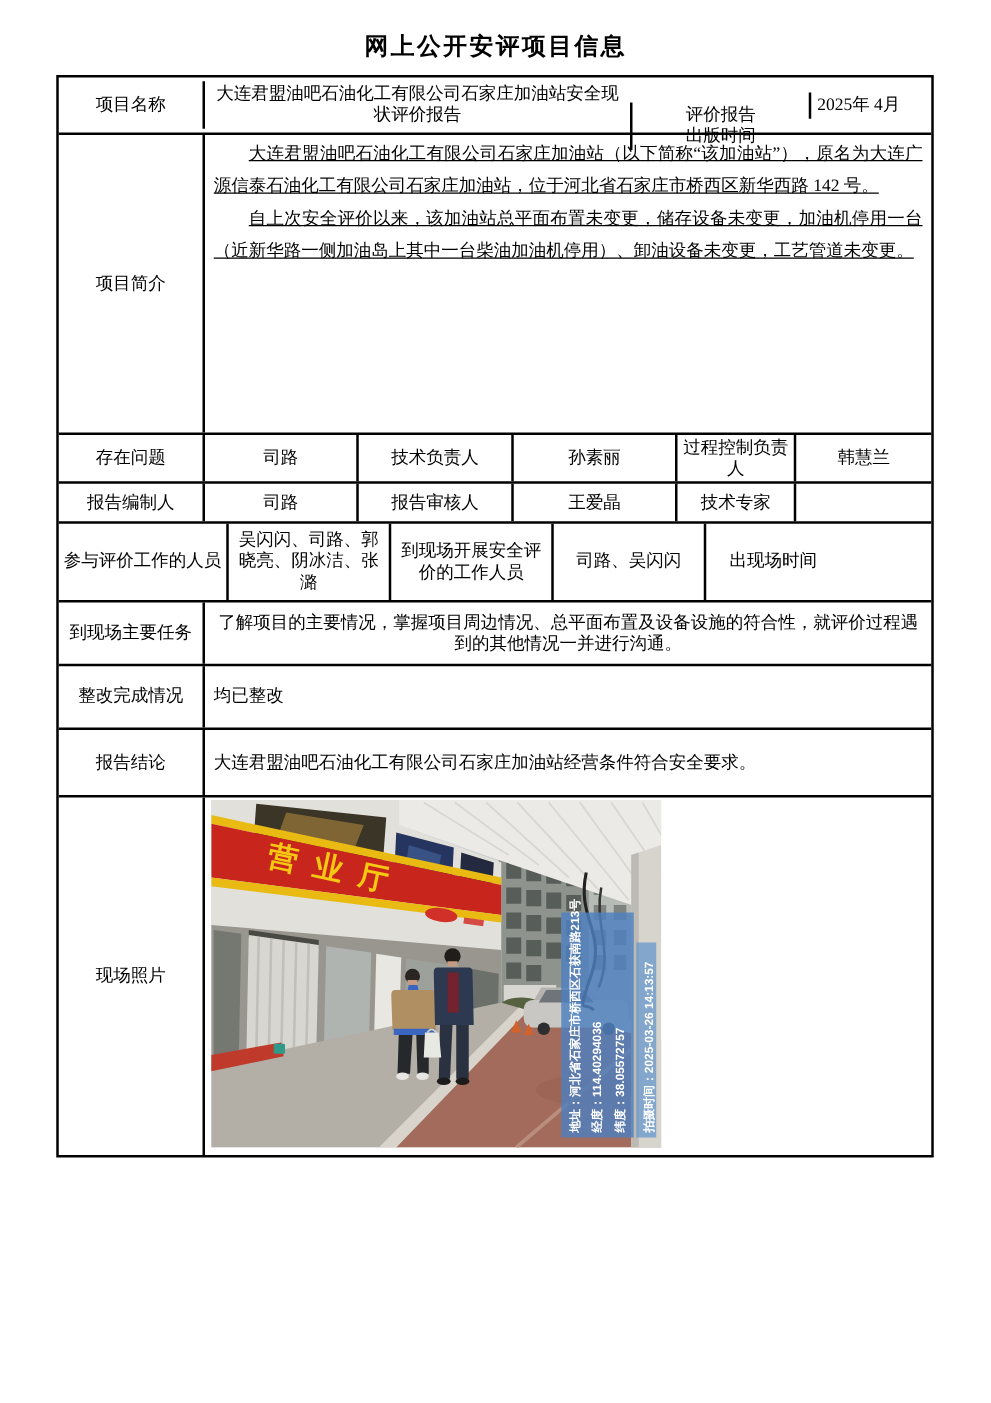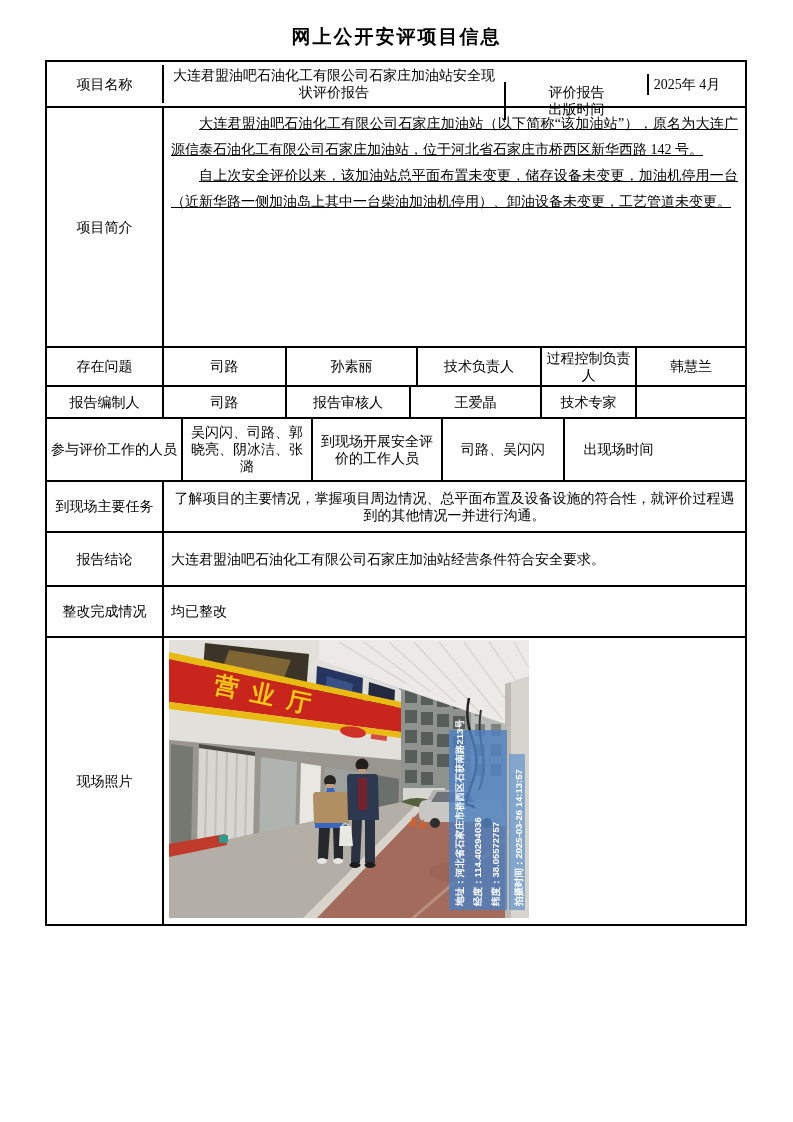--- a/index.html
+++ b/index.html
@@ -42,22 +42,22 @@
     <div class="cell cfirst" style="width:115px">项目简介</div>
     <div class="cell para" style="width:583px">
       <p class="intro">大连君盟油吧石油化工有限公司石家庄加油站（以下简称“该加油站”），原名为大连广源信泰石油化工有限公司石家庄加油站，位于河北省石家庄市桥西区新华西路 142 号。</p>
       <p class="intro">自上次安全评价以来，该加油站总平面布置未变更，储存设备未变更，加油机停用一台（近新华路一侧加油岛上其中一台柴油加油机停用）、卸油设备未变更，工艺管道未变更。</p>
     </div>
   </div>
 
   <div class="row" style="height:39px">
     <div class="cell cfirst" style="width:115px">存在问题</div>
     <div class="cell" style="width:123px">司路</div>
+    <div class="cell" style="width:124px">技术负责人</div>
     <div class="cell" style="width:131px">孙素丽</div>
-    <div class="cell" style="width:124px">技术负责人</div>
     <div class="cell" style="width:95px">过程控制负责人</div>
     <div class="cell" style="width:110px">韩慧兰</div>
   </div>
 
   <div class="row" style="height:32px">
     <div class="cell cfirst" style="width:115px">报告编制人</div>
     <div class="cell" style="width:123px">司路</div>
     <div class="cell" style="width:124px">报告审核人</div>
     <div class="cell" style="width:131px">王爱晶</div>
     <div class="cell" style="width:95px">技术专家</div>
@@ -71,28 +71,28 @@
     <div class="cell" style="width:122px">司路、吴闪闪</div>
     <div class="cell" style="width:109px">出现场时间</div>
   </div>
 
   <div class="row" style="height:51px">
     <div class="cell cfirst" style="width:115px">到现场主要任务</div>
     <div class="cell left" style="width:583px;padding:2px 7px">了解项目的主要情况，掌握项目周边情况、总平面布置及设备设施的符合性，就评价过程遇到的其他情况一并进行沟通。</div>
   </div>
 
 
+  <div class="row" style="height:51px">
+    <div class="cell cfirst" style="width:115px">整改完成情况</div>
+    <div class="cell left" style="width:583px;padding:2px 7px">均已整改</div>
+  </div>
+
   <div class="row" style="height:54px">
     <div class="cell cfirst" style="width:115px">报告结论</div>
     <div class="cell left" style="width:583px;padding:2px 7px">大连君盟油吧石油化工有限公司石家庄加油站经营条件符合安全要求。</div>
-  </div>
-
-  <div class="row" style="height:51px">
-    <div class="cell cfirst" style="width:115px">整改完成情况</div>
-    <div class="cell left" style="width:583px;padding:2px 7px">均已整改</div>
   </div>
 
   <div class="row" style="height:288px">
     <div class="cell cfirst" style="width:115px">现场照片</div>
     <div class="cell photo-cell left" style="width:583px">
       <div class="photo-wrap">
         <svg width="360" height="278" viewBox="0 0 360 278">
 
           <rect x="0" y="0" width="360" height="278" fill="#ccd1d2"></rect>
 

